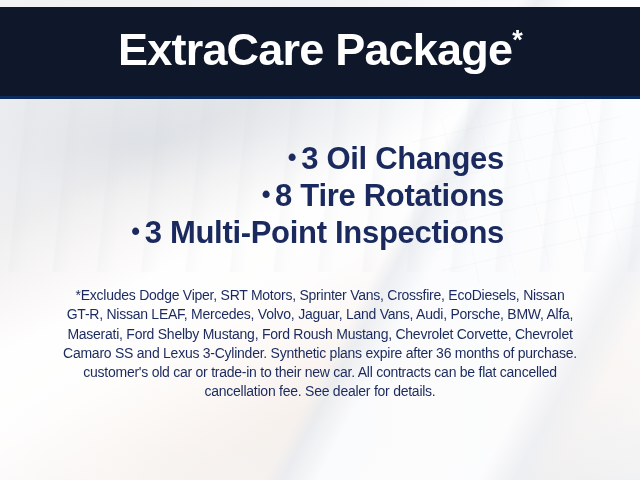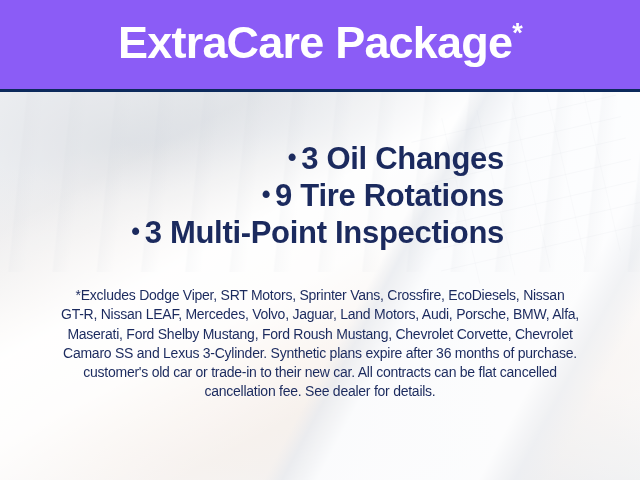--- a/index.html
+++ b/index.html
@@ -100,25 +100,25 @@
   .photo-veil {
     position: absolute;
     inset: 0;
     z-index: 2;
     background: rgba(255,255,255,0.52);
   }
 
   
   .header-band {
     position: absolute;
-    left: 0; top: 0;
+    left: 0; top: 7px;
     width: 640px;
     height: 92px;
     z-index: 5;
-    background: #8b5cf6;
+    background: #0f172a;
     border-bottom: 3px solid #0c2a5c;
     box-sizing: border-box;
     display: flex;
     align-items: center;
     justify-content: center;
   }
   .headline {
     color: #ffffff;
     font-family: "Liberation Sans", sans-serif;
     font-size: 45px;
@@ -201,27 +201,27 @@
   <div class="photo-veil"></div>
 
   <div class="header-band">
     <h1 class="headline"><span>ExtraCare Package</span><span class="asterisk">*</span></h1>
   </div>
 
   <div class="content">
 
     <ul class="benefits">
       <li class="benefit"><span class="dot">•</span><span>3 Oil Changes</span></li>
-      <li class="benefit"><span class="dot">•</span><span>9 Tire Rotations</span></li>
+      <li class="benefit"><span class="dot">•</span><span>8 Tire Rotations</span></li>
       <li class="benefit"><span class="dot">•</span><span>3 Multi-Point Inspections</span></li>
     </ul>
 
     <div class="disclaimer">
       <span class="dline">*Excludes Dodge Viper, SRT Motors, Sprinter Vans, Crossfire, EcoDiesels, Nissan</span>
-      <span class="dline">GT-R, Nissan LEAF, Mercedes, Volvo, Jaguar, Land Motors, Audi, Porsche, BMW, Alfa,</span>
+      <span class="dline">GT-R, Nissan LEAF, Mercedes, Volvo, Jaguar, Land Vans, Audi, Porsche, BMW, Alfa,</span>
       <span class="dline">Maserati, Ford Shelby Mustang, Ford Roush Mustang, Chevrolet Corvette, Chevrolet</span>
       <span class="dline">Camaro SS and Lexus 3-Cylinder. Synthetic plans expire after 36 months of purchase.</span>
       <span class="dline">customer's old car or trade-in to their new car. All contracts can be flat cancelled</span>
       <span class="dline">cancellation fee. See dealer for details.</span>
     </div>
 
   </div>
 </div>
 
 </body></html>

